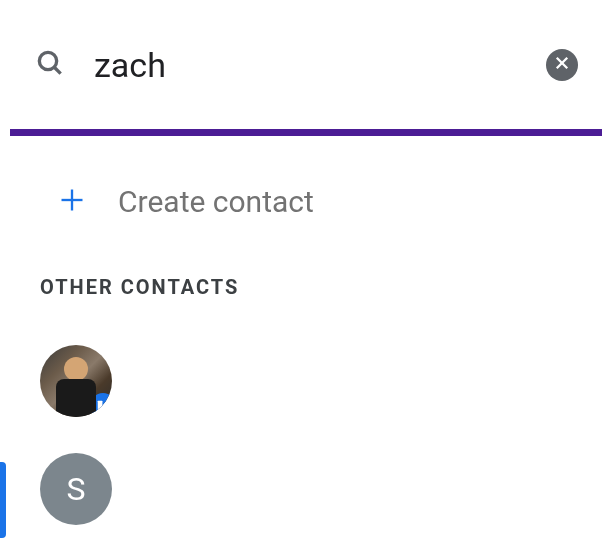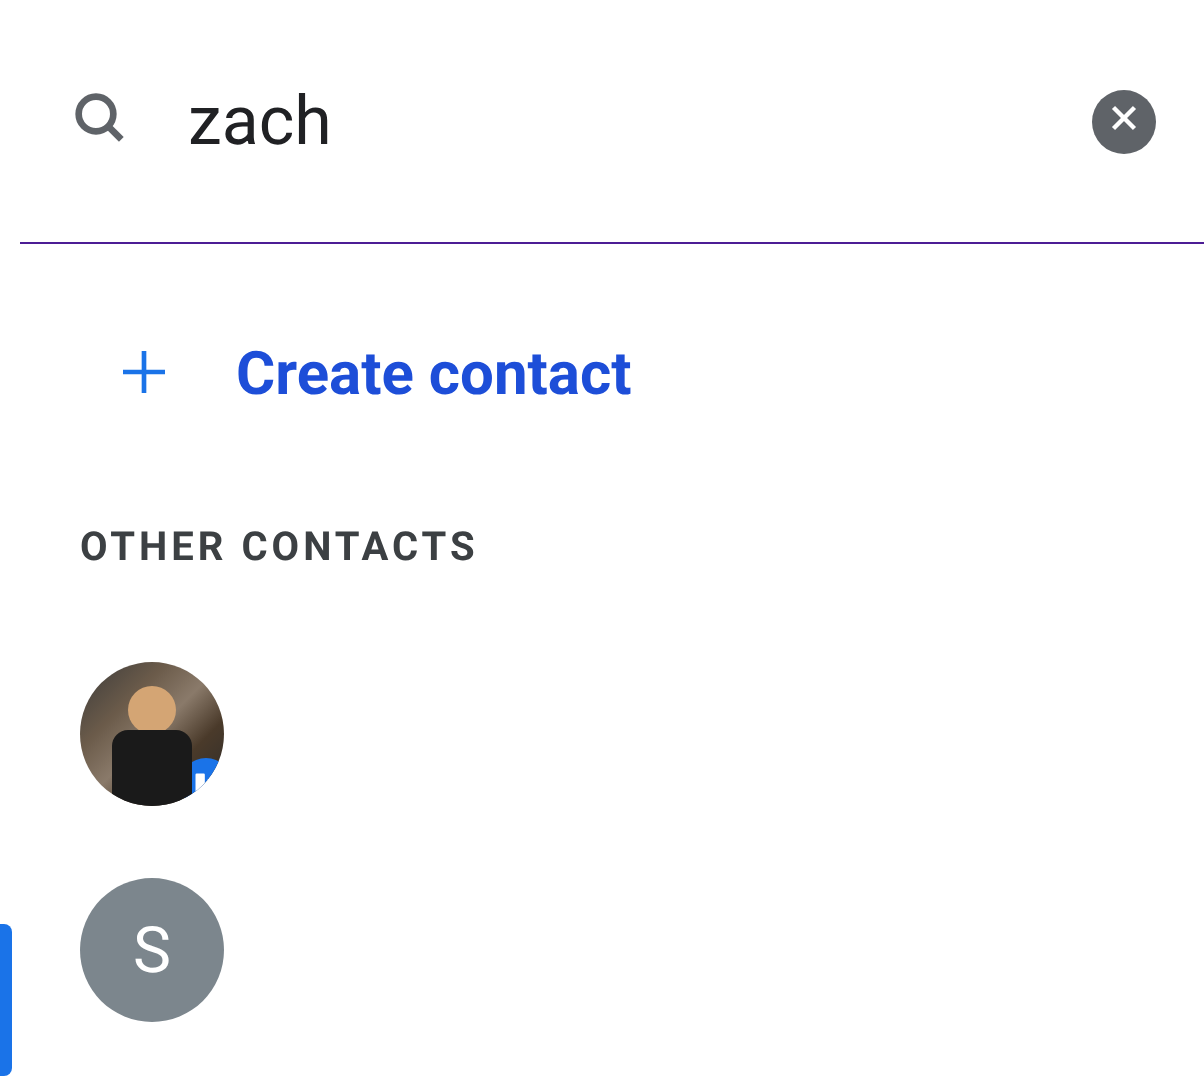--- a/index.html
+++ b/index.html
@@ -12,23 +12,23 @@
       background: #fff;
       width: 602px;
       height: 538px;
       overflow: hidden;
       position: relative;
     }
     .search-bar {
       display: flex;
       align-items: center;
       padding: 16px 24px;
-      border-bottom: 1px solid #4c1d95;
+      border-bottom: 7px solid #4c1d95;
       margin-left: 10px;
-      height: 122px;
+      height: 136px;
     }
     .search-icon {
       color: #5f6368;
       flex-shrink: 0;
       margin-right: 28px;
     }
     .search-input {
       flex: 1;
       border: none;
       outline: none;
@@ -59,23 +59,23 @@
       padding: 28px 40px 28px 58px;
       cursor: pointer;
       margin-top: 20px;
     }
     .plus-icon {
       color: #1a73e8;
       margin-right: 32px;
       flex-shrink: 0;
     }
     .create-label {
-      color: #1d4ed8;
+      color: #737373;
       font-size: 30px;
-      font-weight: 700;
+      font-weight: 400;
     }
     .section-header {
       color: #3c4043;
       font-size: 20px;
       font-weight: 700;
       letter-spacing: 2px;
       padding: 28px 40px 16px 40px;
       text-transform: uppercase;
     }
     .contact-list {

